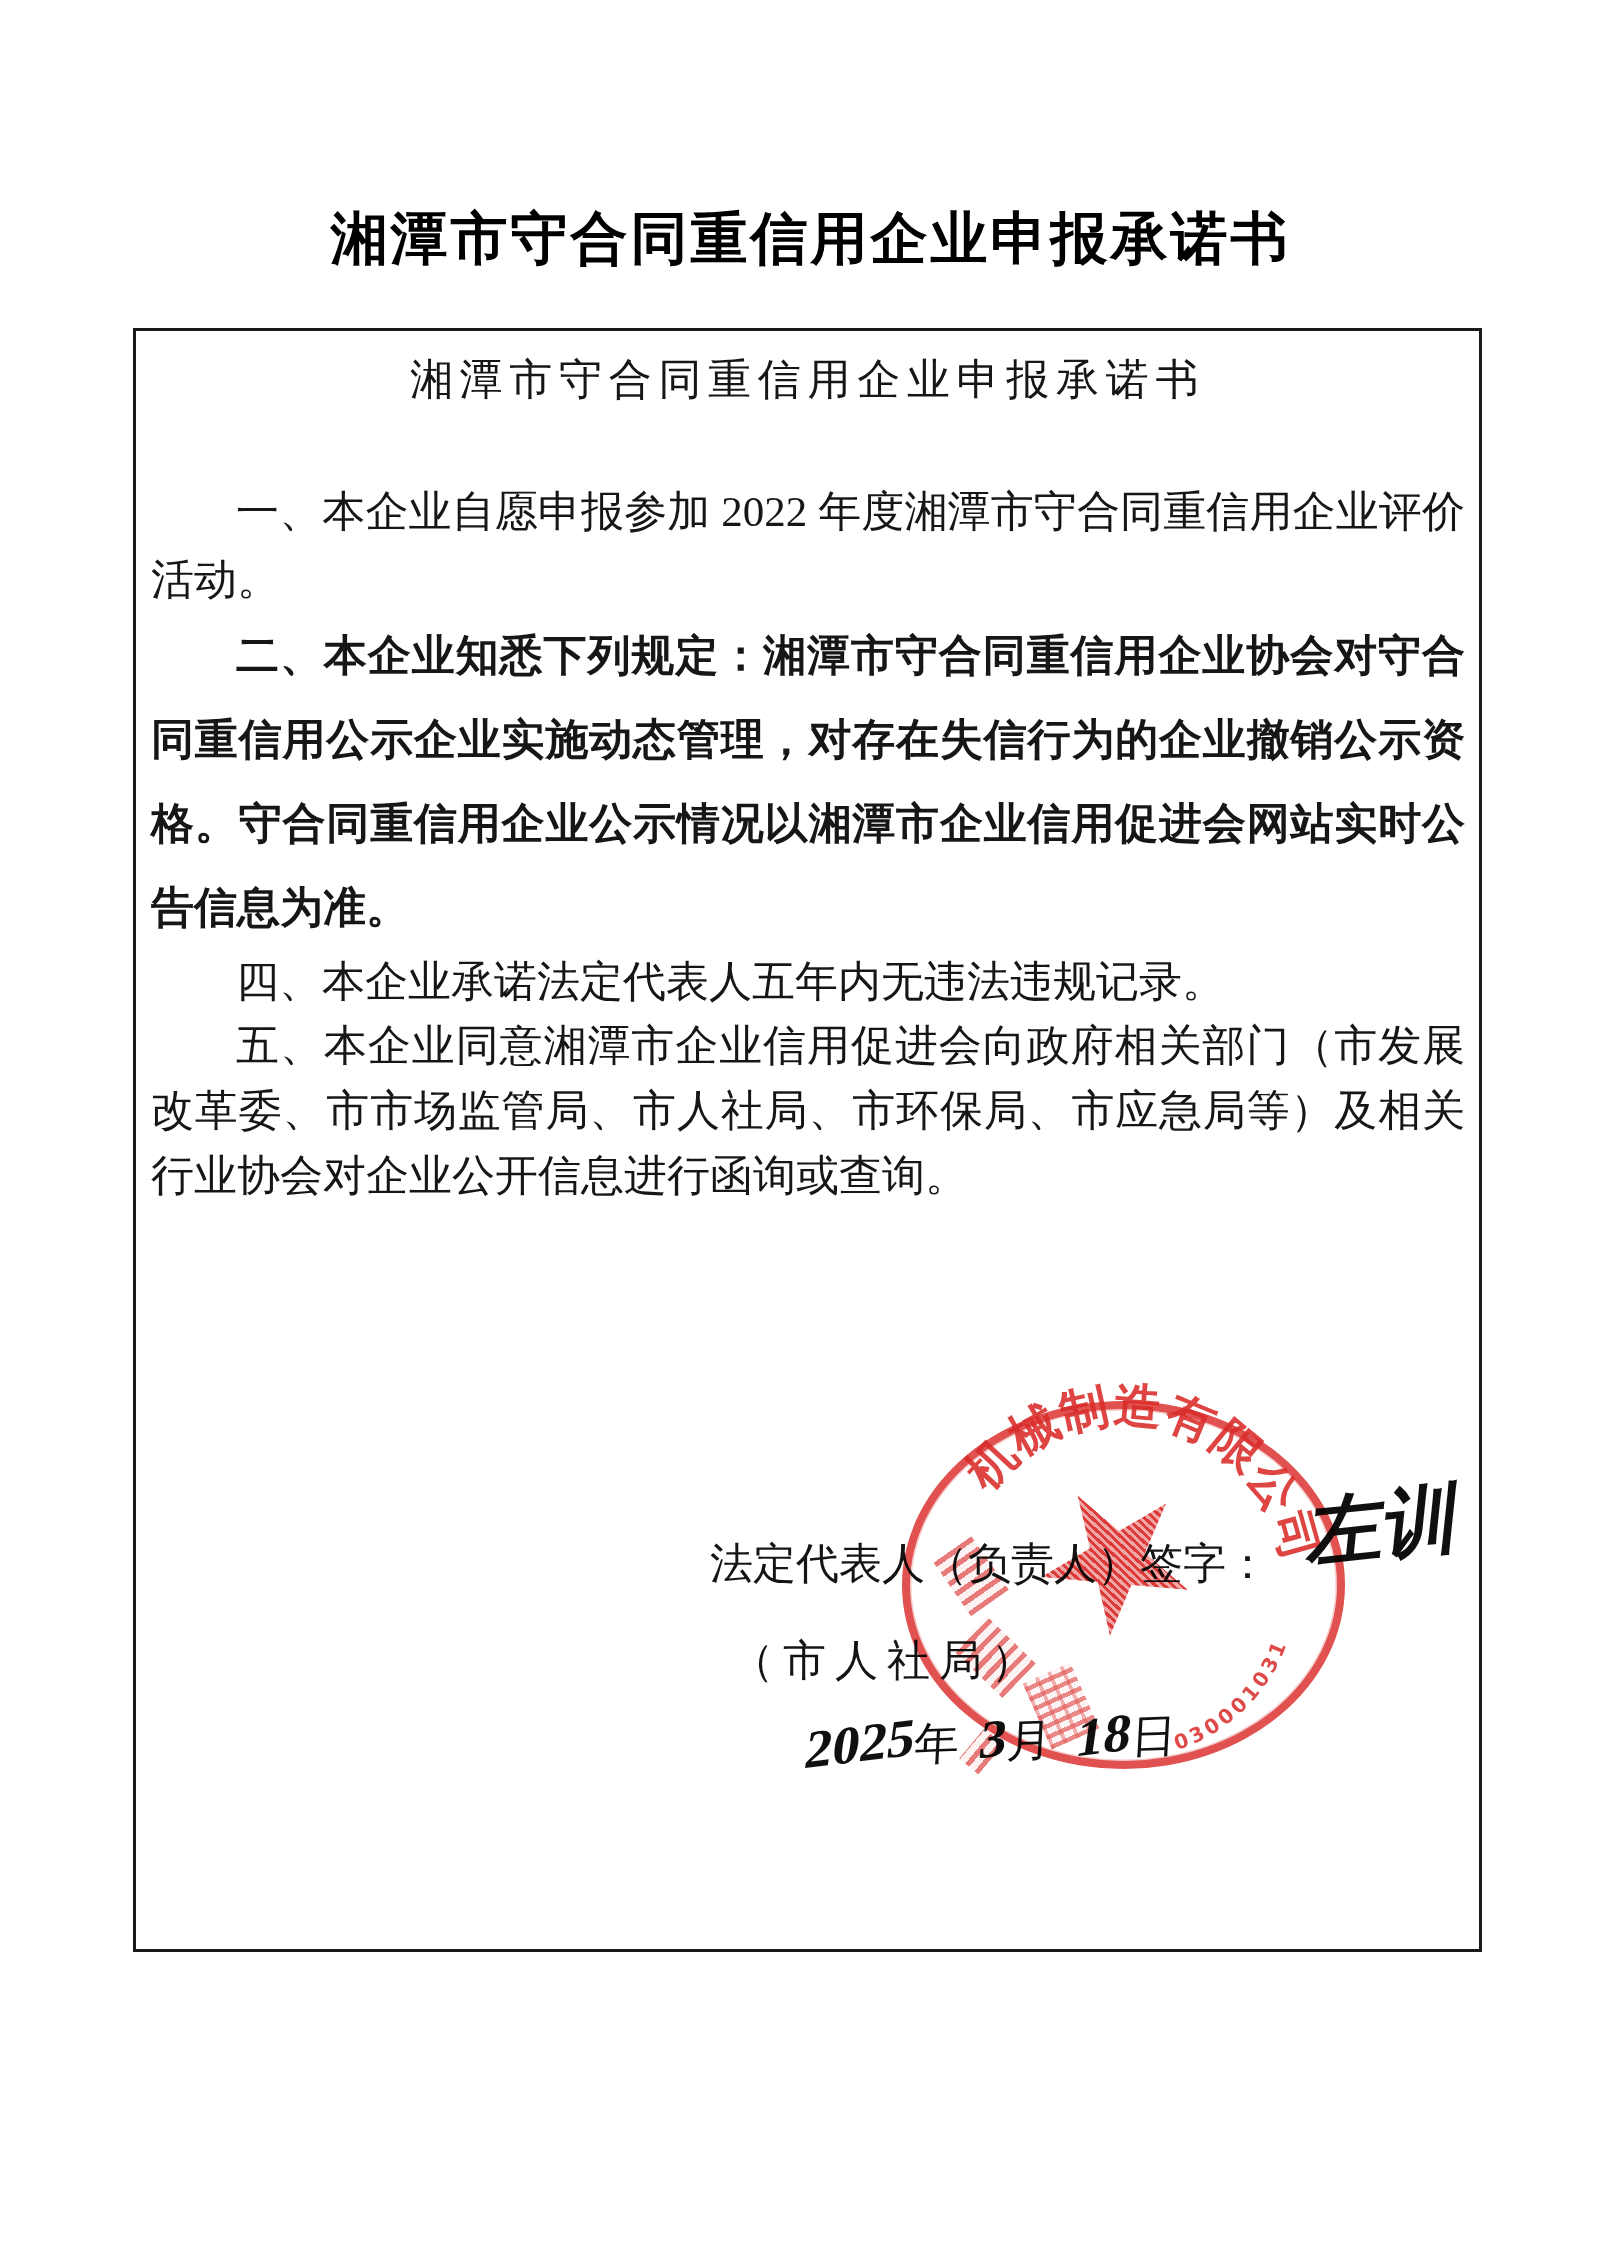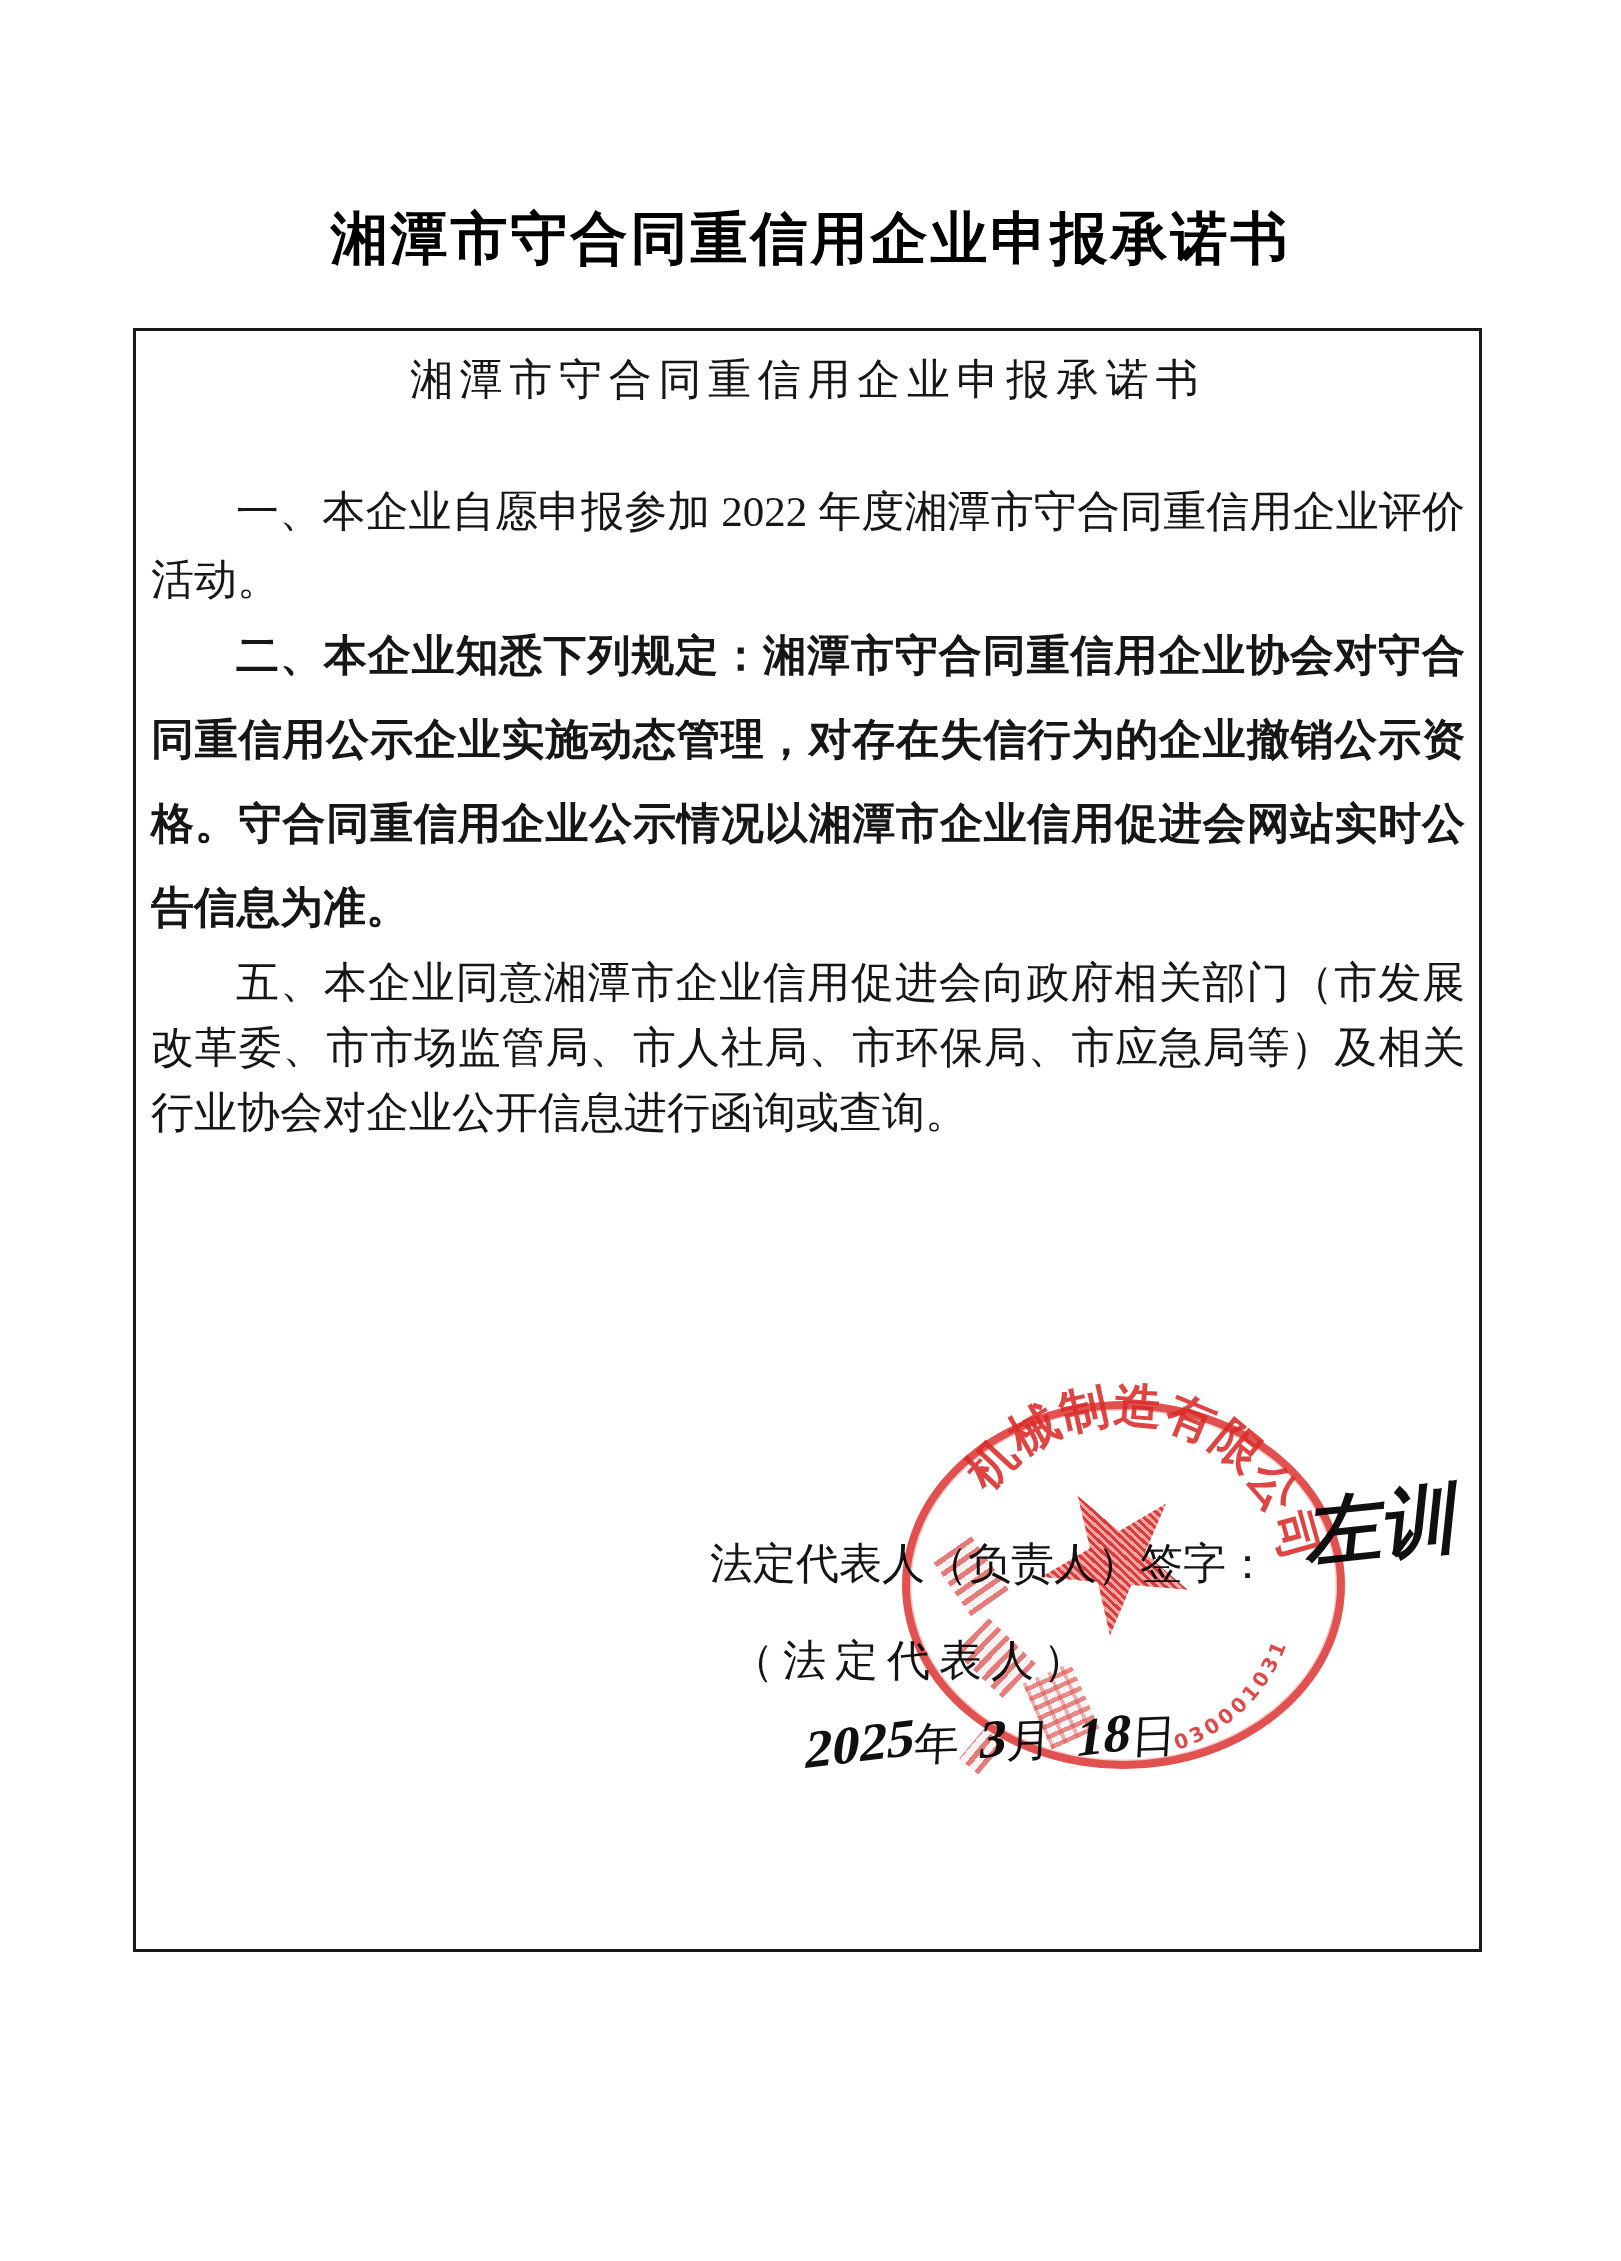--- a/index.html
+++ b/index.html
@@ -97,26 +97,27 @@
 <body>
 
 <div class="main-title">湘潭市守合同重信用企业申报承诺书</div>
 
 <div class="decl-box">
   <div class="box-title">湘潭市守合同重信用企业申报承诺书</div>
 
   <div class="paragraphs">
     <p class="lh1">一、本企业自愿申报参加 2022 年度湘潭市守合同重信用企业评价活动。</p>
     <p class="lh2">二、本企业知悉下列规定：湘潭市守合同重信用企业协会对守合同重信用公示企业实施动态管理，对存在失信行为的企业撤销公示资格。守合同重信用企业公示情况以湘潭市企业信用促进会网站实时公告信息为准。</p>
+    <p class="lh4">四、本企业承诺法定代表人五年内无违法违规记录。</p>
     <p class="lh5">五、本企业同意湘潭市企业信用促进会向政府相关部门（市发展改革委、市市场监管局、市人社局、市环保局、市应急局等）及相关行业协会对企业公开信息进行函询或查询。</p>
   </div>
 
   <div class="sig-line">法定代表人（负责人）签字：</div>
   <div class="signature">左训</div>
-  <div class="seal-caption">（法定代表人）</div>
+  <div class="seal-caption">（市人社局）</div>
 
   <div class="date-line">
     <span class="hn">2025</span><span>年</span><span class="gap1"></span><span class="hn">3</span><span>月</span><span class="gap2"></span><span class="hn">18</span><span>日</span>
   </div>
 </div>
 
 <div class="seal">
   <div class="seal-ring"></div>
   <div class="seal-star"></div>
   <div class="smudge s1"></div>

